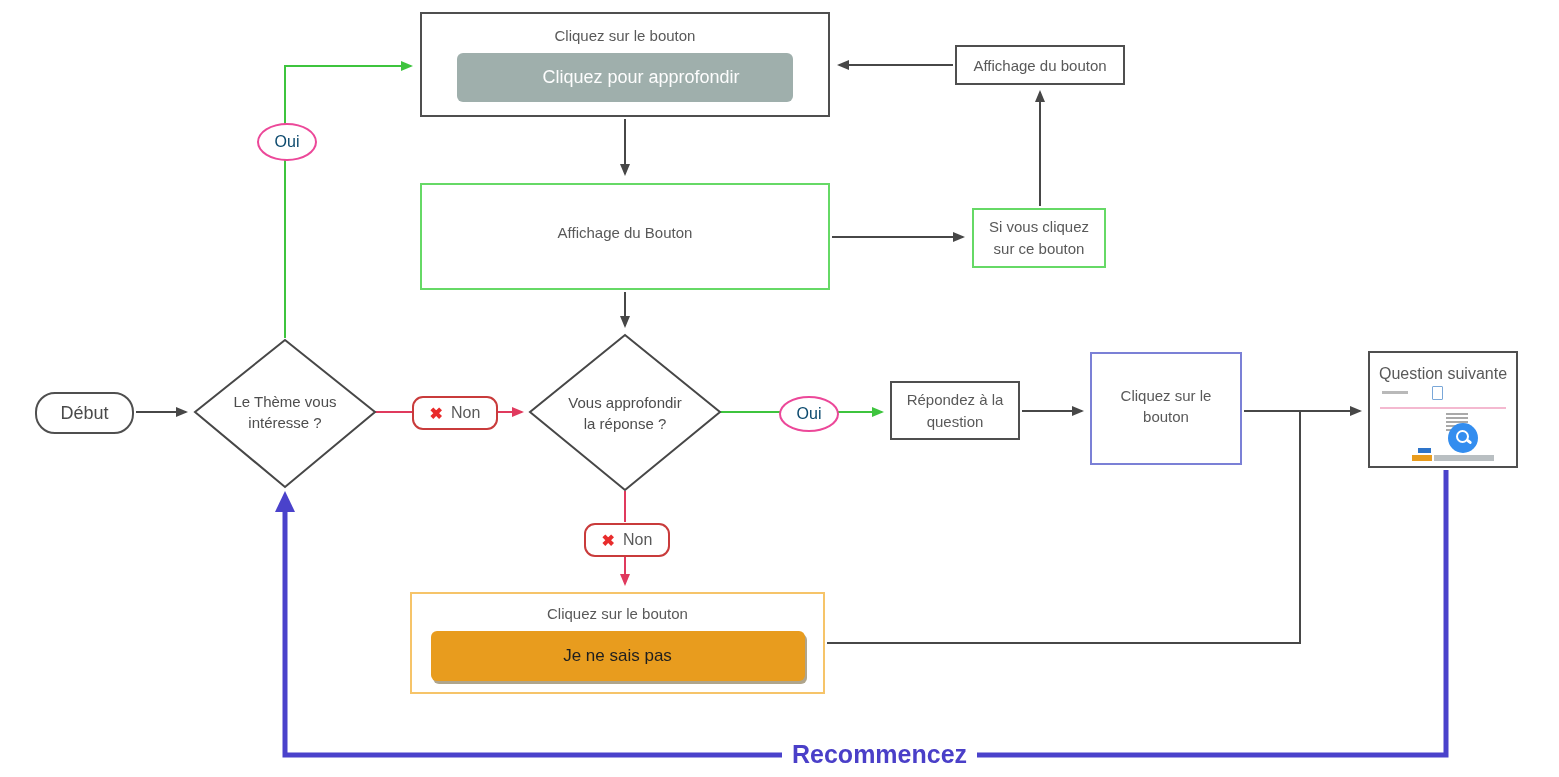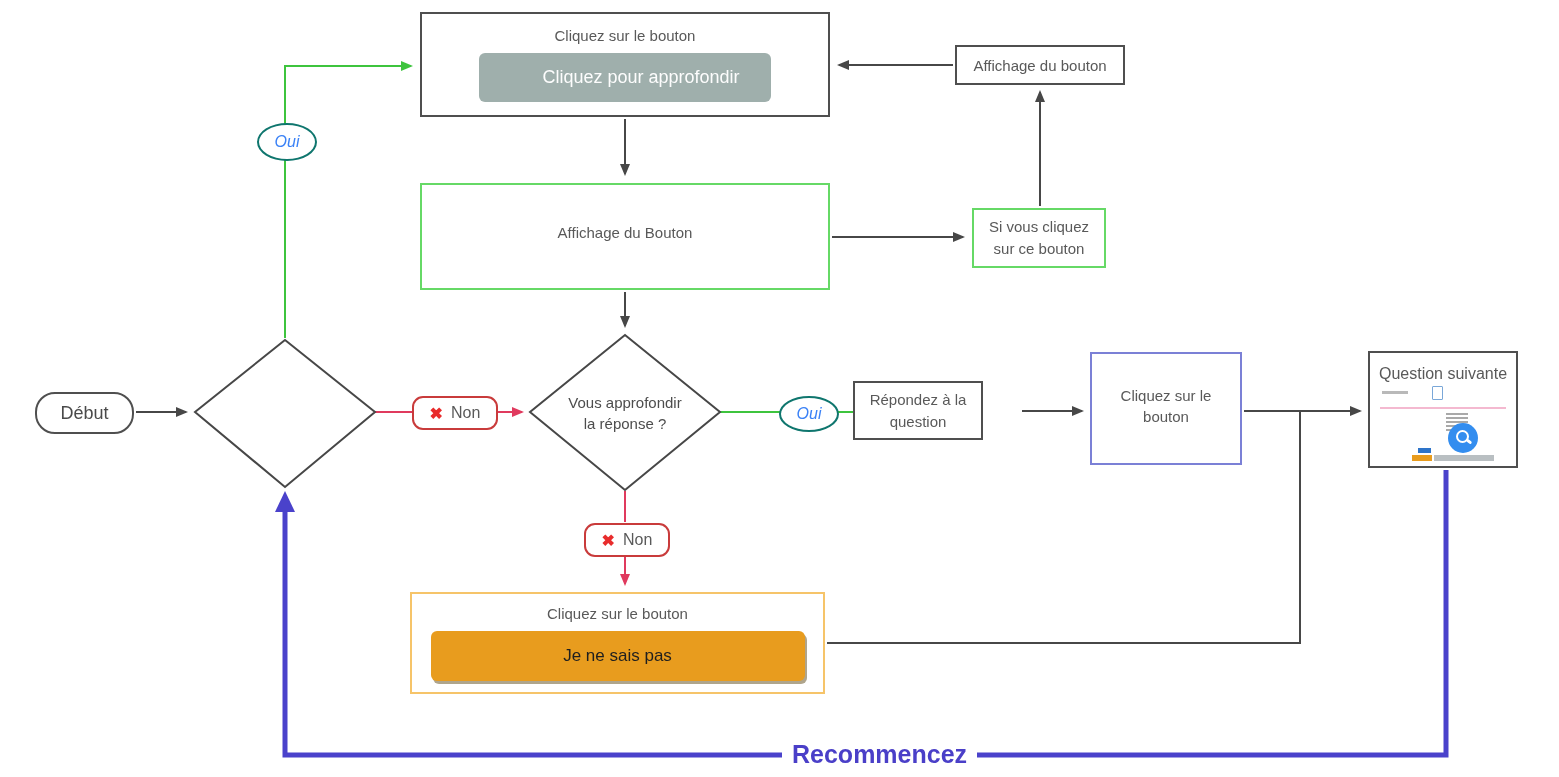--- a/index.html
+++ b/index.html
@@ -20,22 +20,22 @@
   .btn-green{background:#3da45f;color:#f4fbf4;border-radius:8px;font-size:18px;}
   .btn-blue{background:#1f7dc0;color:#eaf4fb;border:2px solid #1d3d57;border-radius:8px;
             font-size:22px;box-shadow:1px 2px 0 rgba(0,0,0,0.35);}
   .btn-orange{background:#e89c1e;color:#1f1f1f;border-radius:6px;font-size:17px;
               box-shadow:2px 3px 0 rgba(95,75,25,0.5);}
   .diamond-label{position:absolute;z-index:3;display:flex;align-items:center;justify-content:center;
                  text-align:center;font-size:15px;color:#4d4d4d;line-height:1.4;}
   .badge{position:absolute;z-index:3;background:#fff;border:2px solid #c93b3b;border-radius:11px;
          display:flex;align-items:center;justify-content:center;gap:8px;font-size:16px;color:#5a5a5a;}
   .badge .x{color:#e82c2c;font-size:16px;font-weight:bold;}
-  .oval{position:absolute;z-index:3;background:#fff;border:2px solid #0f766e;border-radius:50%;
-        display:flex;align-items:center;justify-content:center;font-size:16px;color:#3b82f6;font-style:italic;}
+  .oval{position:absolute;z-index:3;background:#fff;border:2px solid #ec4899;border-radius:50%;
+        display:flex;align-items:center;justify-content:center;font-size:16px;color:#0c4a6e;}
   .restart{position:absolute;z-index:4;background:#fff;padding:0 10px;font-size:25px;font-weight:bold;
            color:#4a3fc8;}
   
   .thumb{position:relative;width:126px;height:78px;margin-top:2px;}
   .t-text{position:absolute;left:2px;top:6px;width:26px;height:3px;background:#b9b9b9;}
   .t-doc{position:absolute;left:52px;top:1px;width:9px;height:12px;border:1px solid #7aa7d8;border-radius:1px;background:#fff;}
   .t-line{position:absolute;left:0;top:22px;width:126px;height:2px;background:#f4b9d0;}
   .t-list{position:absolute;left:66px;top:28px;display:flex;flex-direction:column;gap:2px;}
   .t-list span{display:block;width:22px;height:2px;background:#a9a9a9;}
   .t-circle{position:absolute;left:68px;top:38px;width:30px;height:30px;border-radius:50%;background:#338def;}
@@ -88,25 +88,26 @@
     <path d="M625,556 L625,584" fill="none" stroke="#e03a5e" stroke-width="2" marker-end="url(#arr-pink)"></path>
 
     <polygon points="285,340 375,412 285,487 195,412" fill="#ffffff" stroke="#474747" stroke-width="2"></polygon>
     <polygon points="625,335 720,412 625,490 530,412" fill="#ffffff" stroke="#474747" stroke-width="2"></polygon>
   </svg>
 
   <div class="node pill" style="left:35px;top:392px;width:99px;height:42px;">
     <span>Début</span>
   </div>
 
+  <div class="diamond-label" style="left:215px;top:375px;width:140px;height:74px;">Le Thème vous intéresse ?</div>
   <div class="diamond-label" style="left:565px;top:370px;width:120px;height:85px;">Vous approfondir la réponse ?</div>
 
   <div class="node frame center-col" style="left:420px;top:12px;width:410px;height:105px;">
     <div class="node-title" style="margin-bottom:9px;">Cliquez sur le bouton</div>
-    <div class="btn btn-gray" style="width:292px;height:49px;padding-left:32px;">Cliquez pour approfondir</div>
+    <div class="btn btn-gray" style="width:336px;height:49px;padding-left:32px;">Cliquez pour approfondir</div>
   </div>
 
   <div class="node frame center-col" style="left:955px;top:45px;width:170px;height:40px;font-size:15px;color:#595959;">Affichage du bouton</div>
 
   <div class="node frame-green center-col" style="left:420px;top:183px;width:410px;height:107px;background:#fff;">
     <div class="node-title" style="margin-bottom:9px;">Affichage du Bouton</div>
   </div>
 
   <div class="node frame-green center-col" style="left:972px;top:208px;width:134px;height:60px;font-size:15px;color:#595959;text-align:center;line-height:1.45;padding:0 8px;">Si vous cliquez sur ce bouton</div>
 
@@ -117,21 +118,21 @@
     <span>Non</span>
   </div>
 
   <div class="oval" style="left:779px;top:396px;width:56px;height:32px;">Oui</div>
 
   <div class="badge" style="left:584px;top:523px;width:82px;height:30px;">
     <span class="x">✖</span>
     <span>Non</span>
   </div>
 
-  <div class="node frame center-col" style="left:853px;top:381px;width:130px;height:59px;font-size:15px;color:#595959;text-align:center;line-height:1.45;padding:0 10px;">Répondez à la question</div>
+  <div class="node frame center-col" style="left:890px;top:381px;width:130px;height:59px;font-size:15px;color:#595959;text-align:center;line-height:1.45;padding:0 10px;">Répondez à la question</div>
 
   <div class="node frame-violet center-col" style="left:1090px;top:352px;width:152px;height:113px;">
     <div class="node-title" style="width:110px;line-height:1.4;margin-bottom:6px;">Cliquez sur le bouton</div>
   </div>
 
   <div class="node frame center-col" style="left:1368px;top:351px;width:150px;height:117px;justify-content:flex-start;padding-top:12px;">
     <div class="node-title" style="font-size:16px;">Question suivante</div>
     <div class="thumb">
       <span class="t-text"></span>
       <span class="t-doc"></span>

